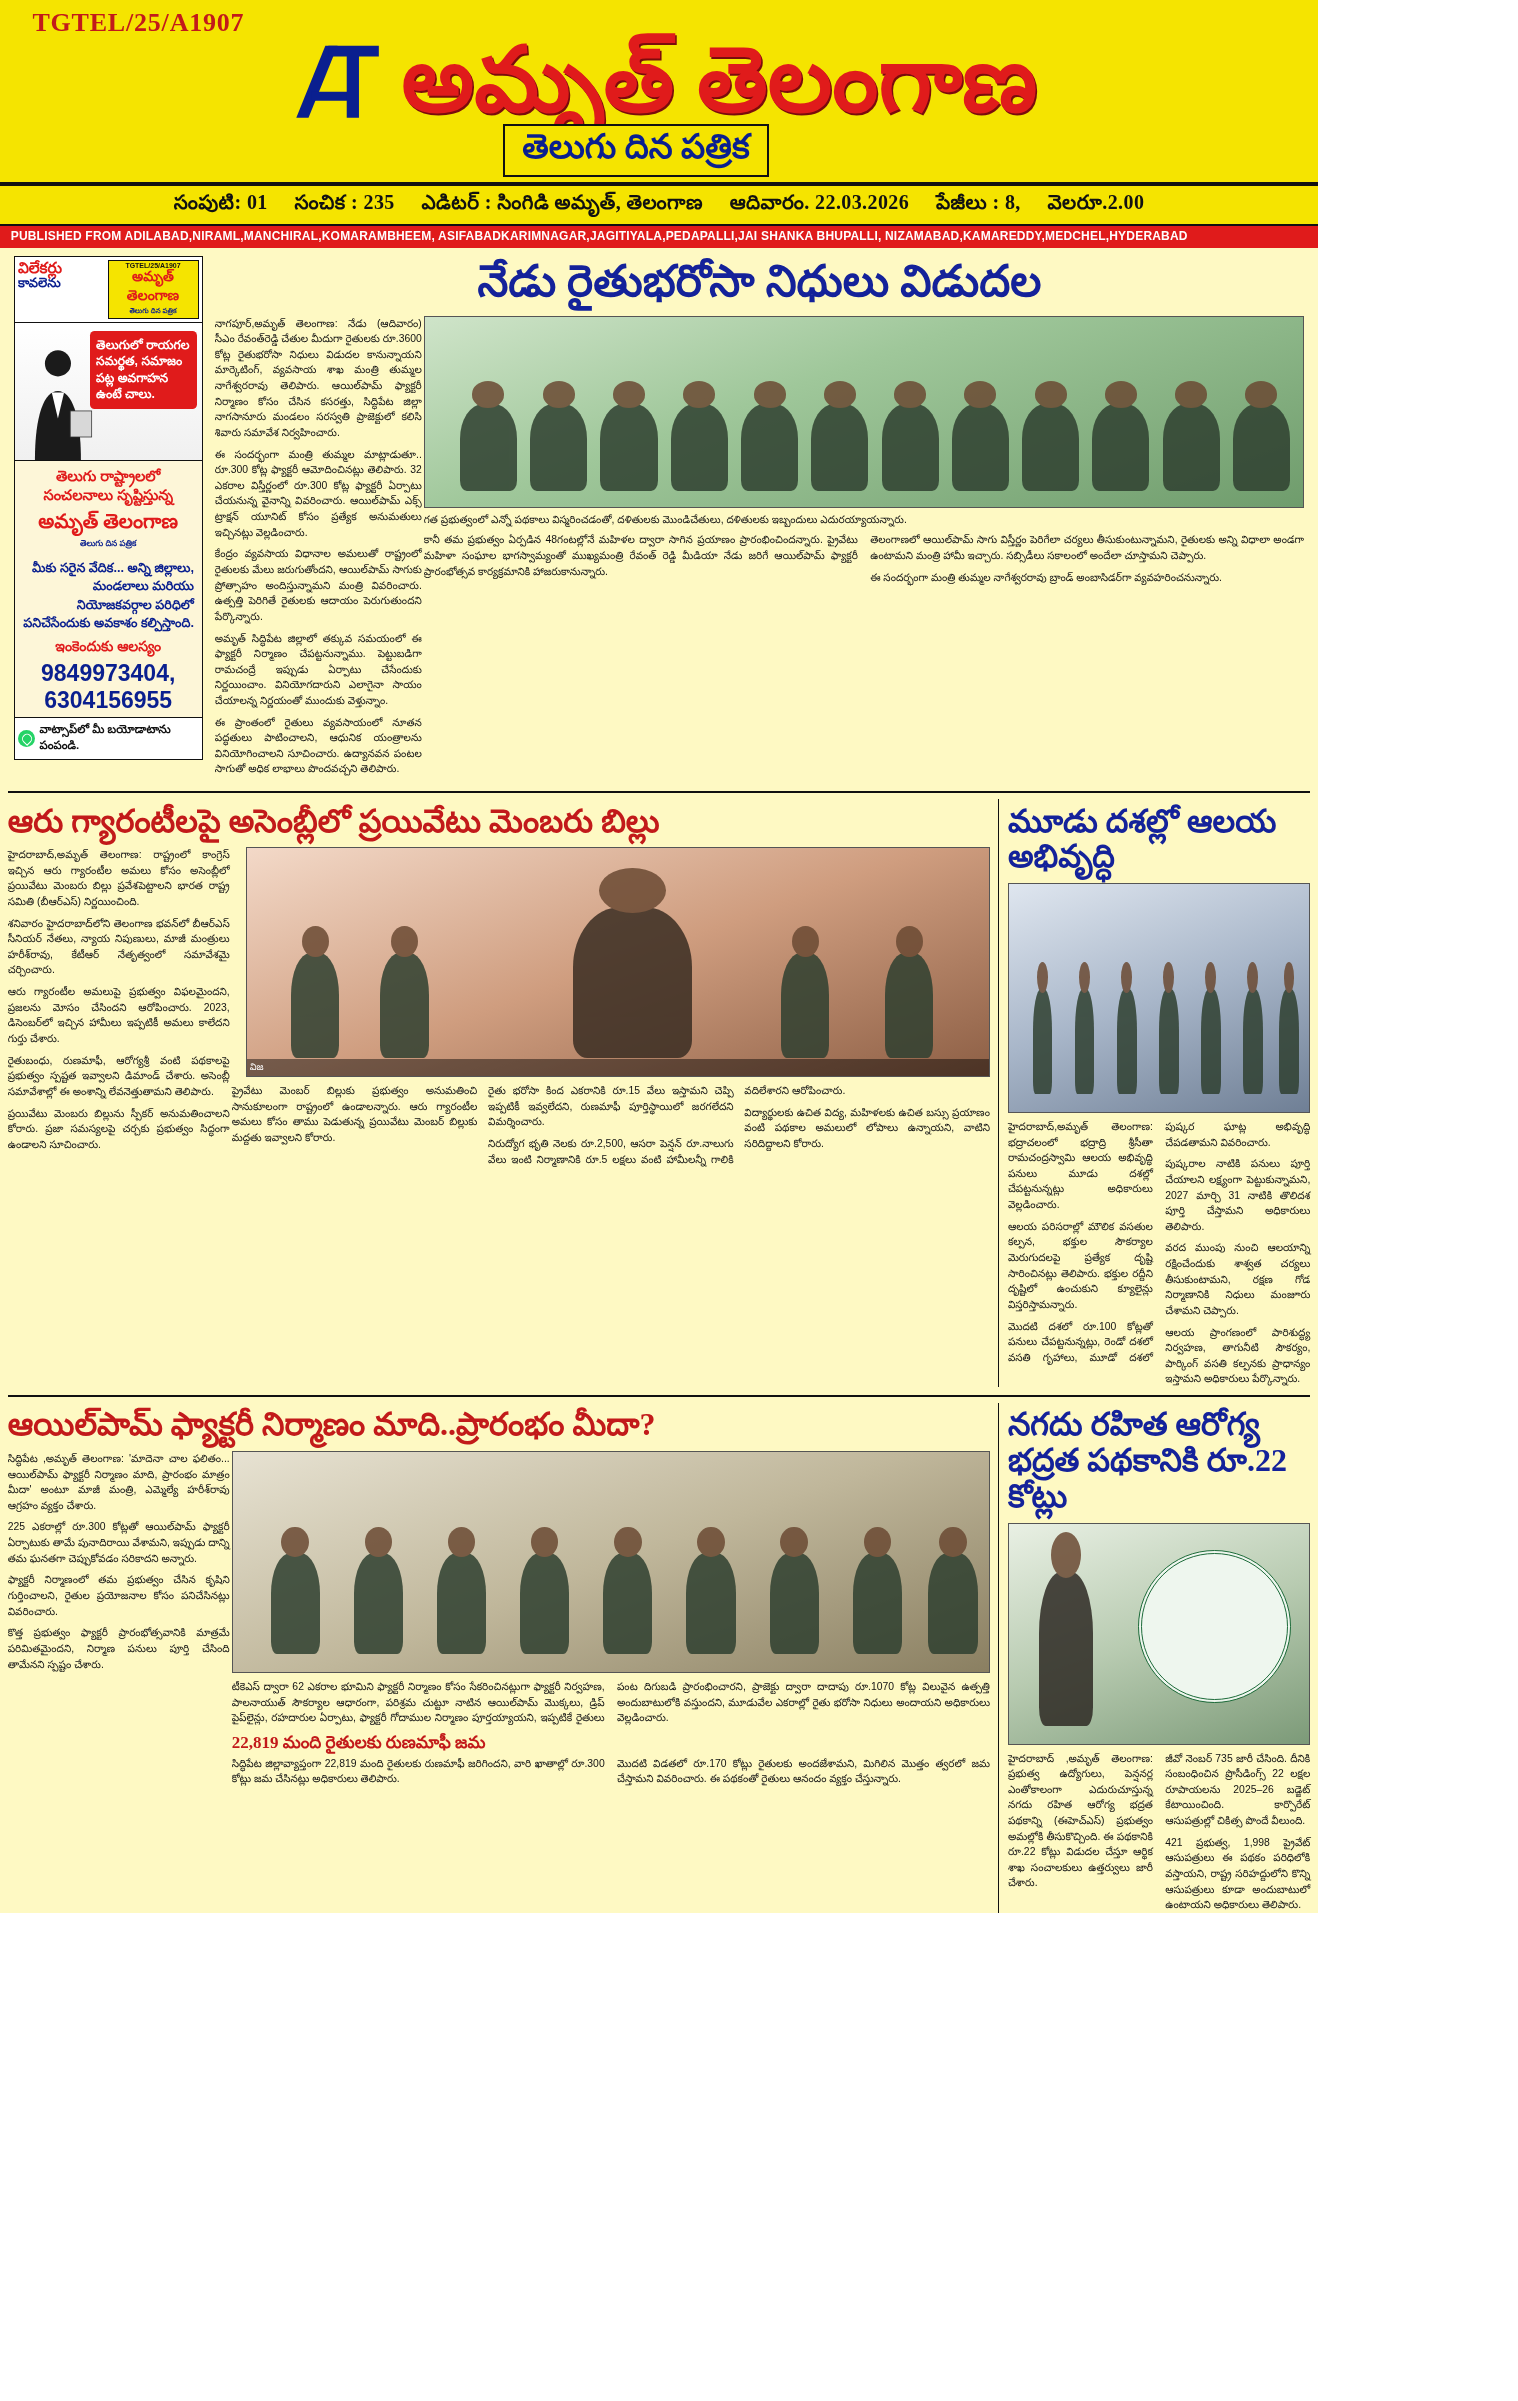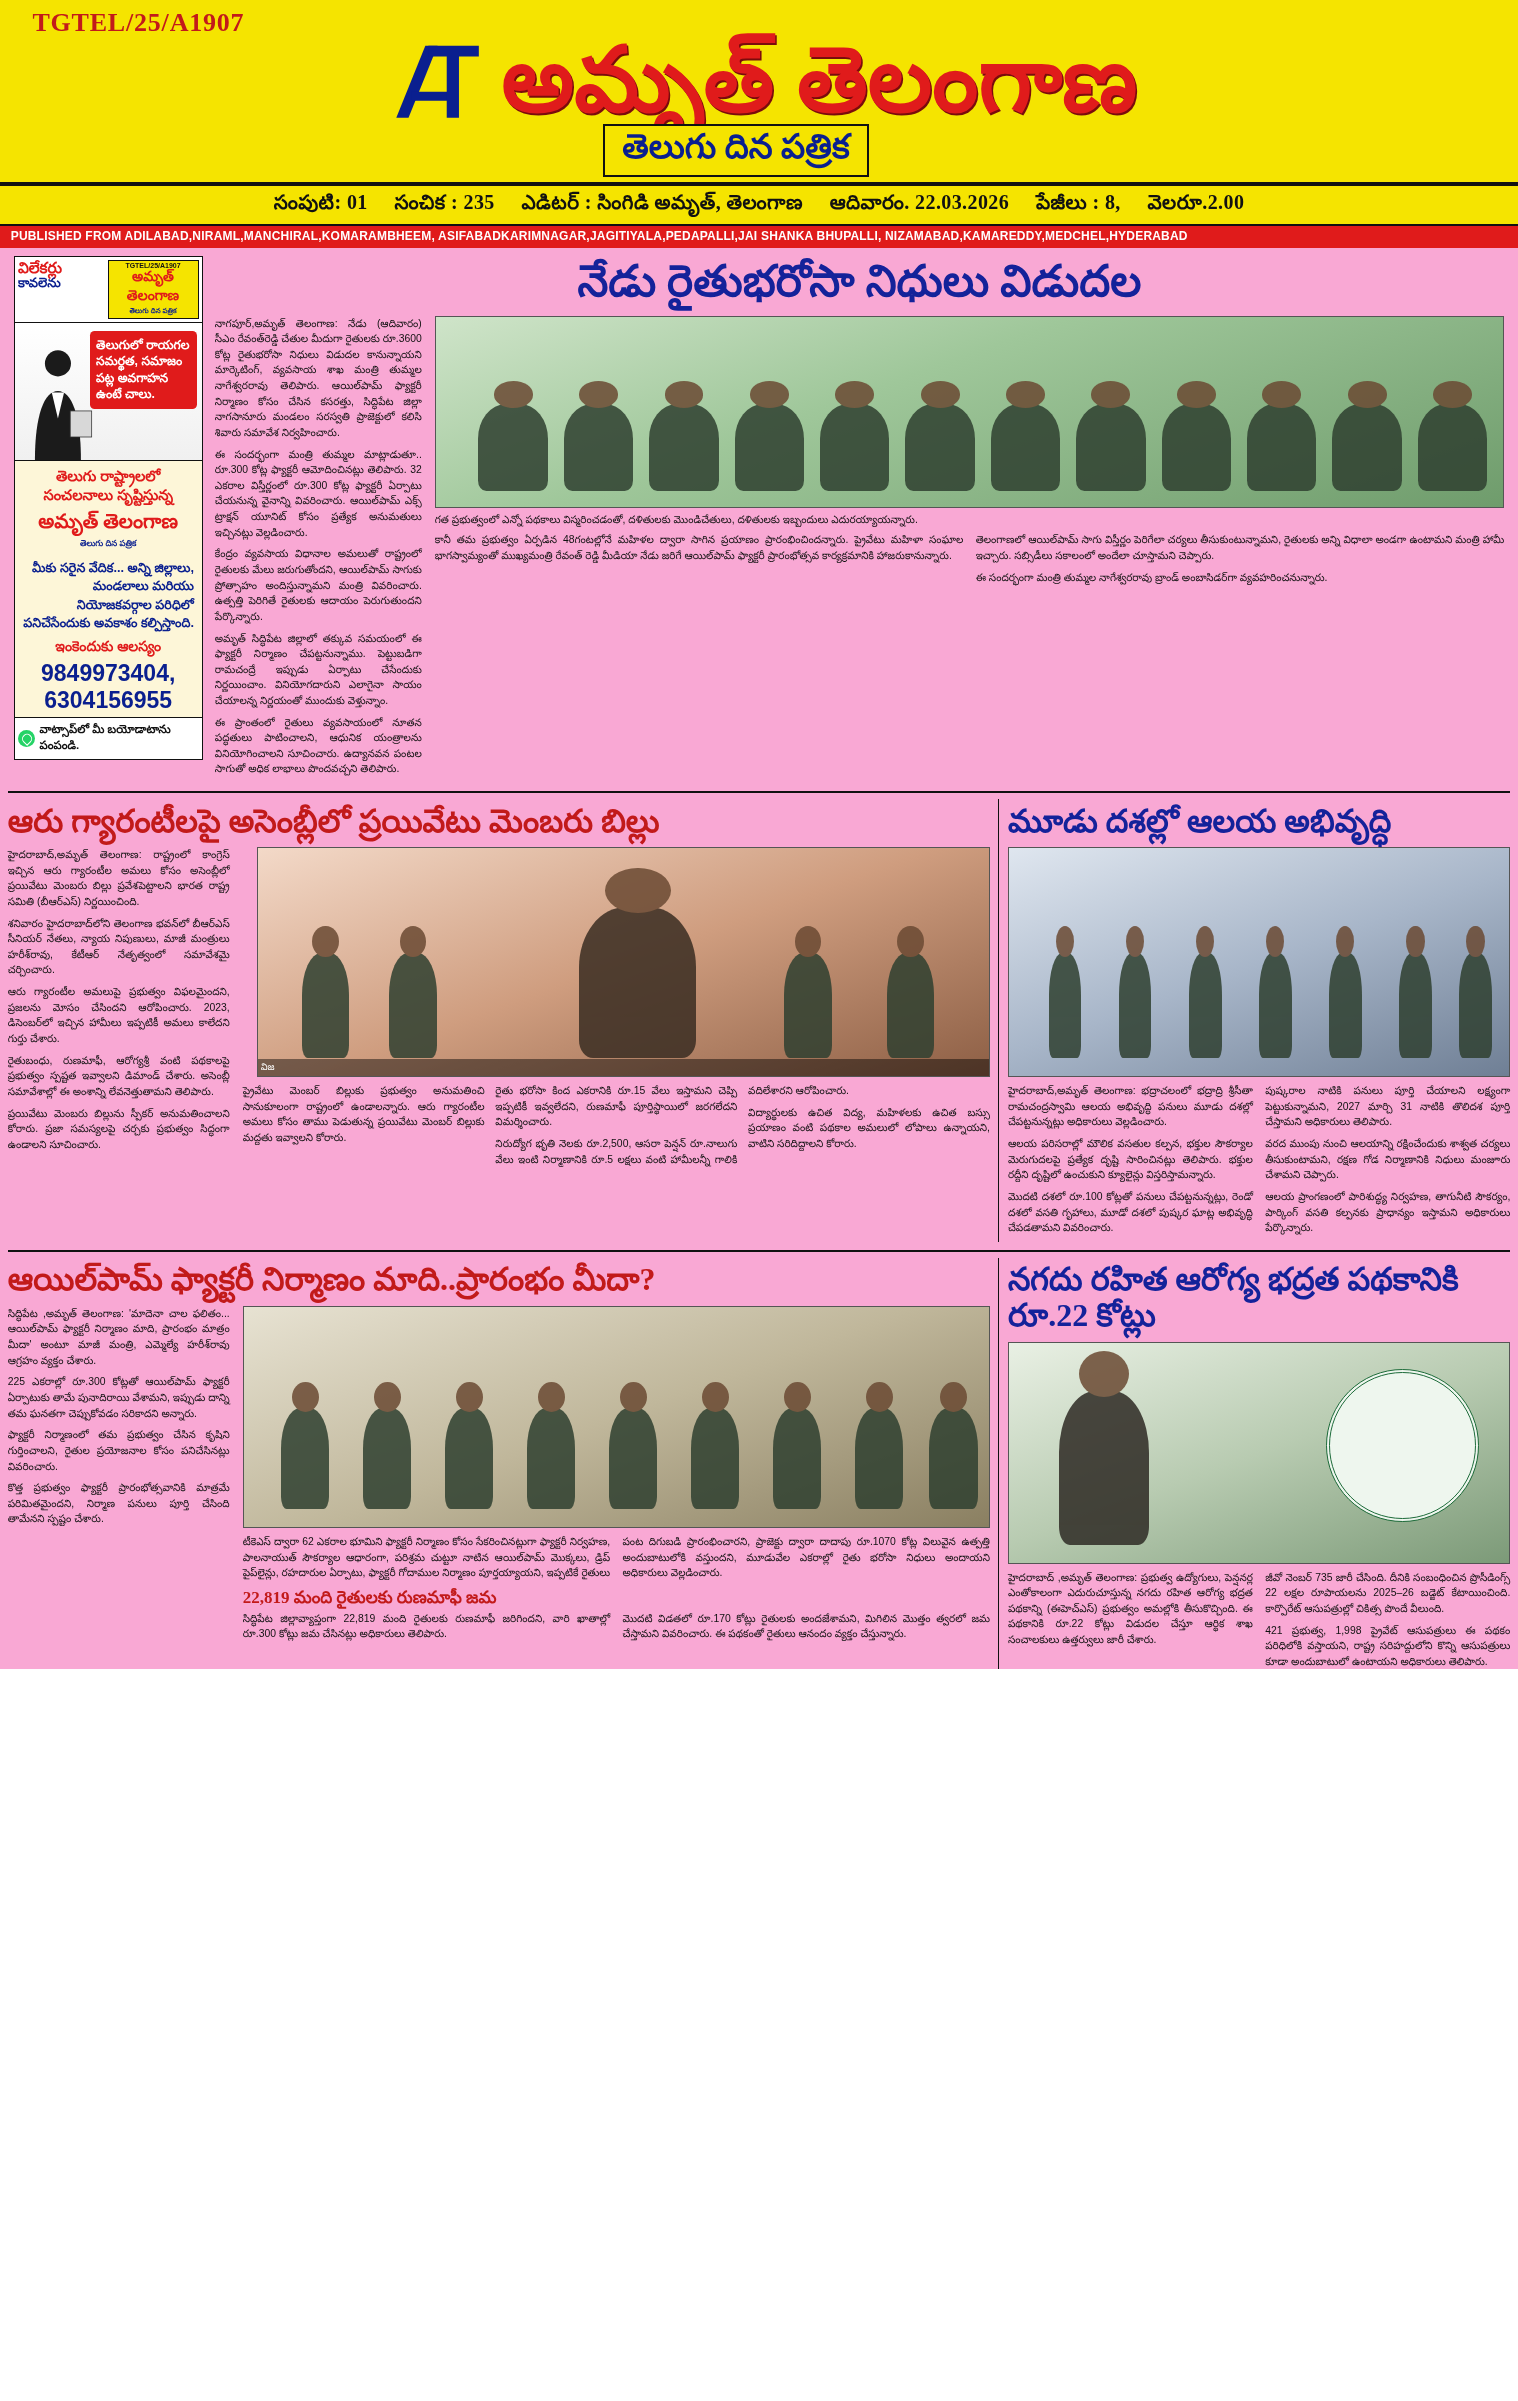--- a/index.html
+++ b/index.html
@@ -3,21 +3,21 @@
 <meta charset="utf-8">
 <style>
   * { box-sizing: border-box; }
   html, body { margin:0; padding:0; }
   body {
     width:1518px;
     font-family:"Liberation Sans", sans-serif;
     background:#ffffff;
     color:#111;
   }
-  .page { width:1518px; position:relative; background:#f9a8d4; }
+  .page { width:1318px; position:relative; background:#fef9c3; }
 
   
   .masthead {
     background:#f5e400;
     border-bottom:2.3px solid #111;
     padding:7.7px 18.4px 4.6px 18.4px;
     position:relative;
   }
   .reg-no {
     font-family:"Liberation Serif", serif;
@@ -198,21 +198,21 @@
   .people i:before{
     content:""; position:absolute; left:22%; top:-26%; width:56%; height:30%;
     background:#6b4a33; border-radius:50%;
   }
   .seal {
     position:absolute; right:6%; top:12%; width:153px;height:153px;border-radius:50%;
     border:4.6px double #1d6b3a; background:#eef6ee;
   }
 
   
-  .twocol { display:flex; gap:13px; }
+  .twocol { display:flex; gap:2px; }
   .split-left { flex:1 1 62%; }
   .split-right { flex:1 1 38%; }
 </style>
 </head>
 <body>
 
 <div class="page">
 
   <div class="masthead">
     <div class="reg-no">TGTEL/25/A1907</div>

